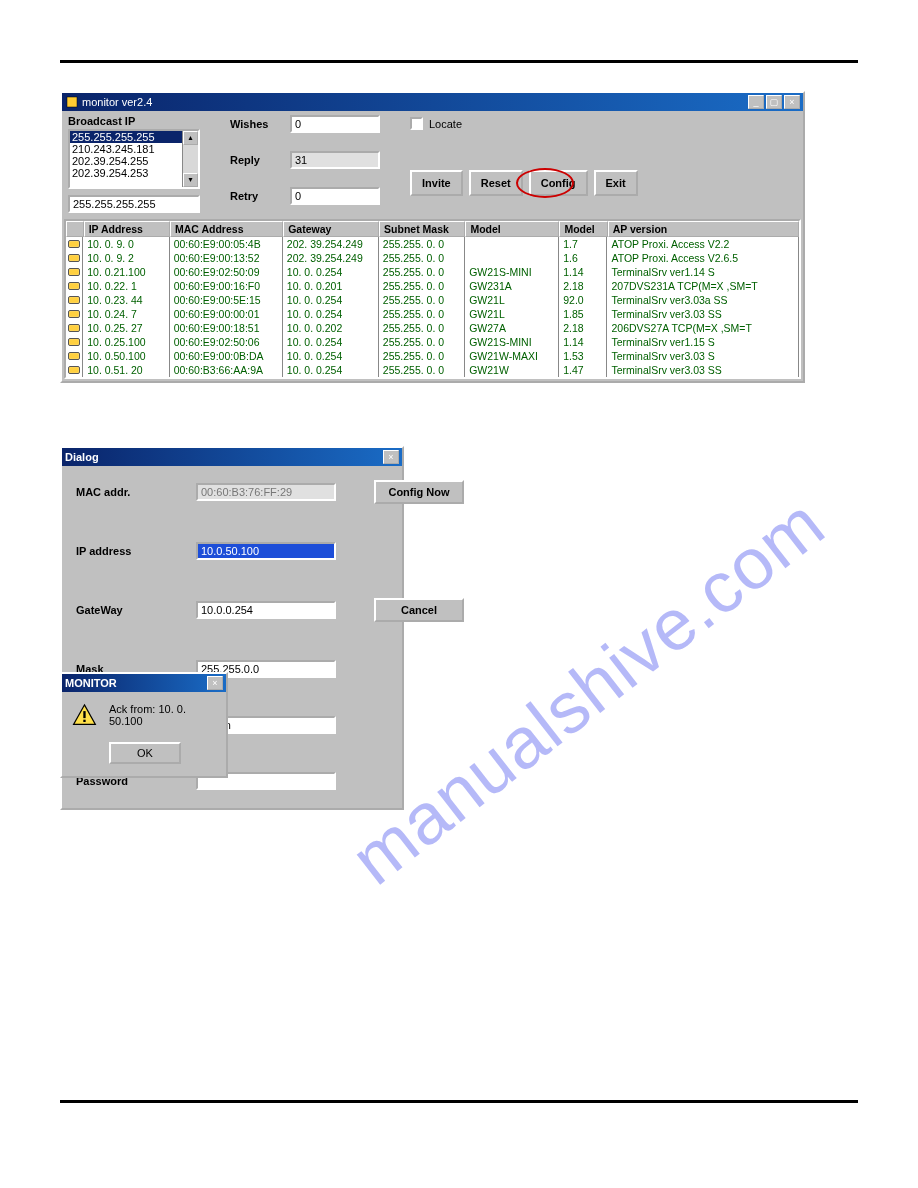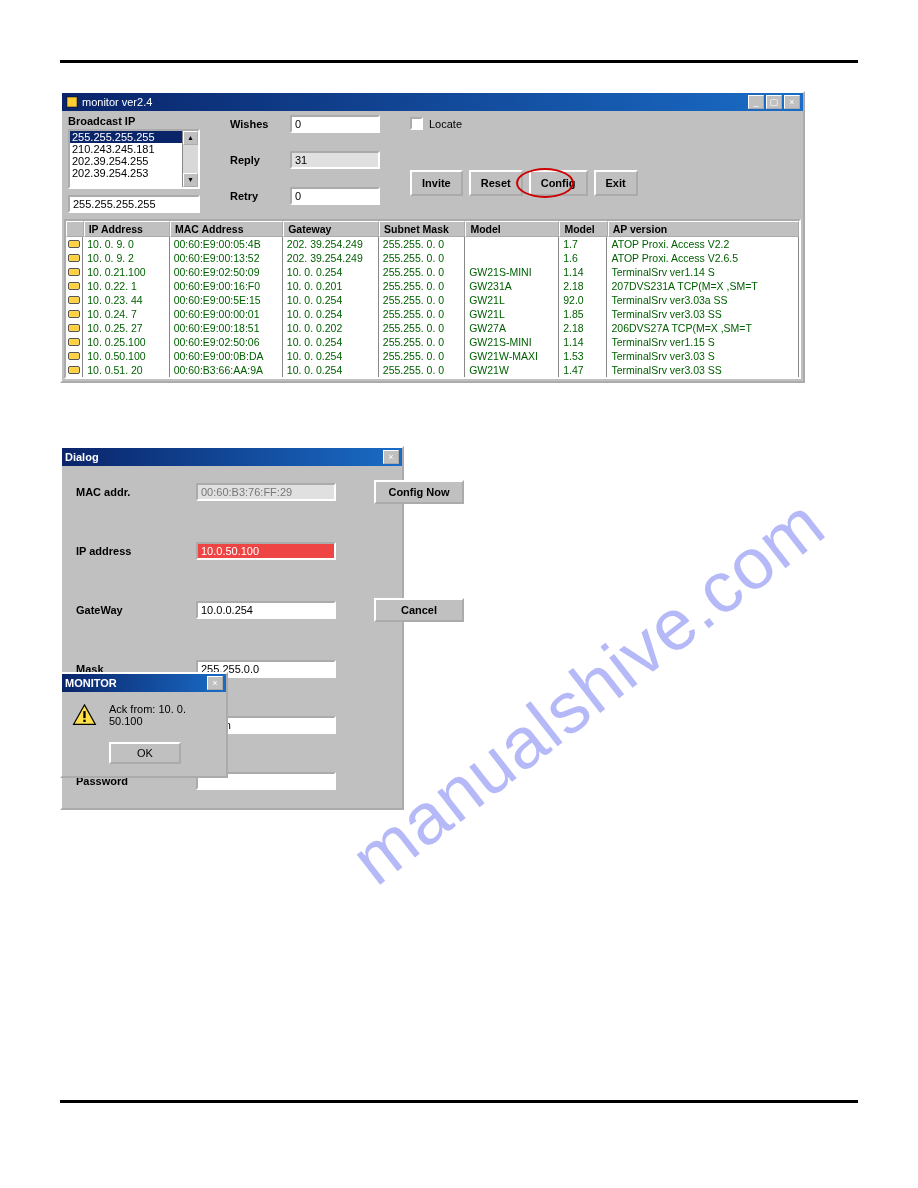--- a/index.html
+++ b/index.html
@@ -150,21 +150,21 @@
   .c-mask { width:90px; }
   .c-model { width:98px; }
   .c-kernel { width:50px; }
   .c-ap { width:200px; }
 
   
   .dialog-win { position:absolute; left:60px; top:430px; width:344px;margin-top:16px; }
   .dialog-body { padding: 14px 12px 18px 14px; display:grid; grid-template-columns: 82px 140px 1fr; row-gap:12px; align-items:center; column-gap:8px;gap:38px; }
   .dlab { font-weight:bold; }
   .dialog-btn { grid-column:3; justify-self:center; width:90px; height:24px; }
-  .input-sel { background:#ef4444; color:#fff; padding:0 3px; }
+  .input-sel { background:#1d4ed8; color:#fff; padding:0 3px; }
 
   
   .ack-win { position:absolute; left:60px; top:672px; width:168px; }
   .ack-body { padding: 10px 8px 12px 10px; display:flex; flex-direction:column; align-items:center; gap:14px; }
   .ack-row { display:flex; align-items:center; gap:12px; font-size:11px; width:100%; }
   .warn-icon { width:26px; height:26px; }
 
   
   .watermark {
     position:absolute;

